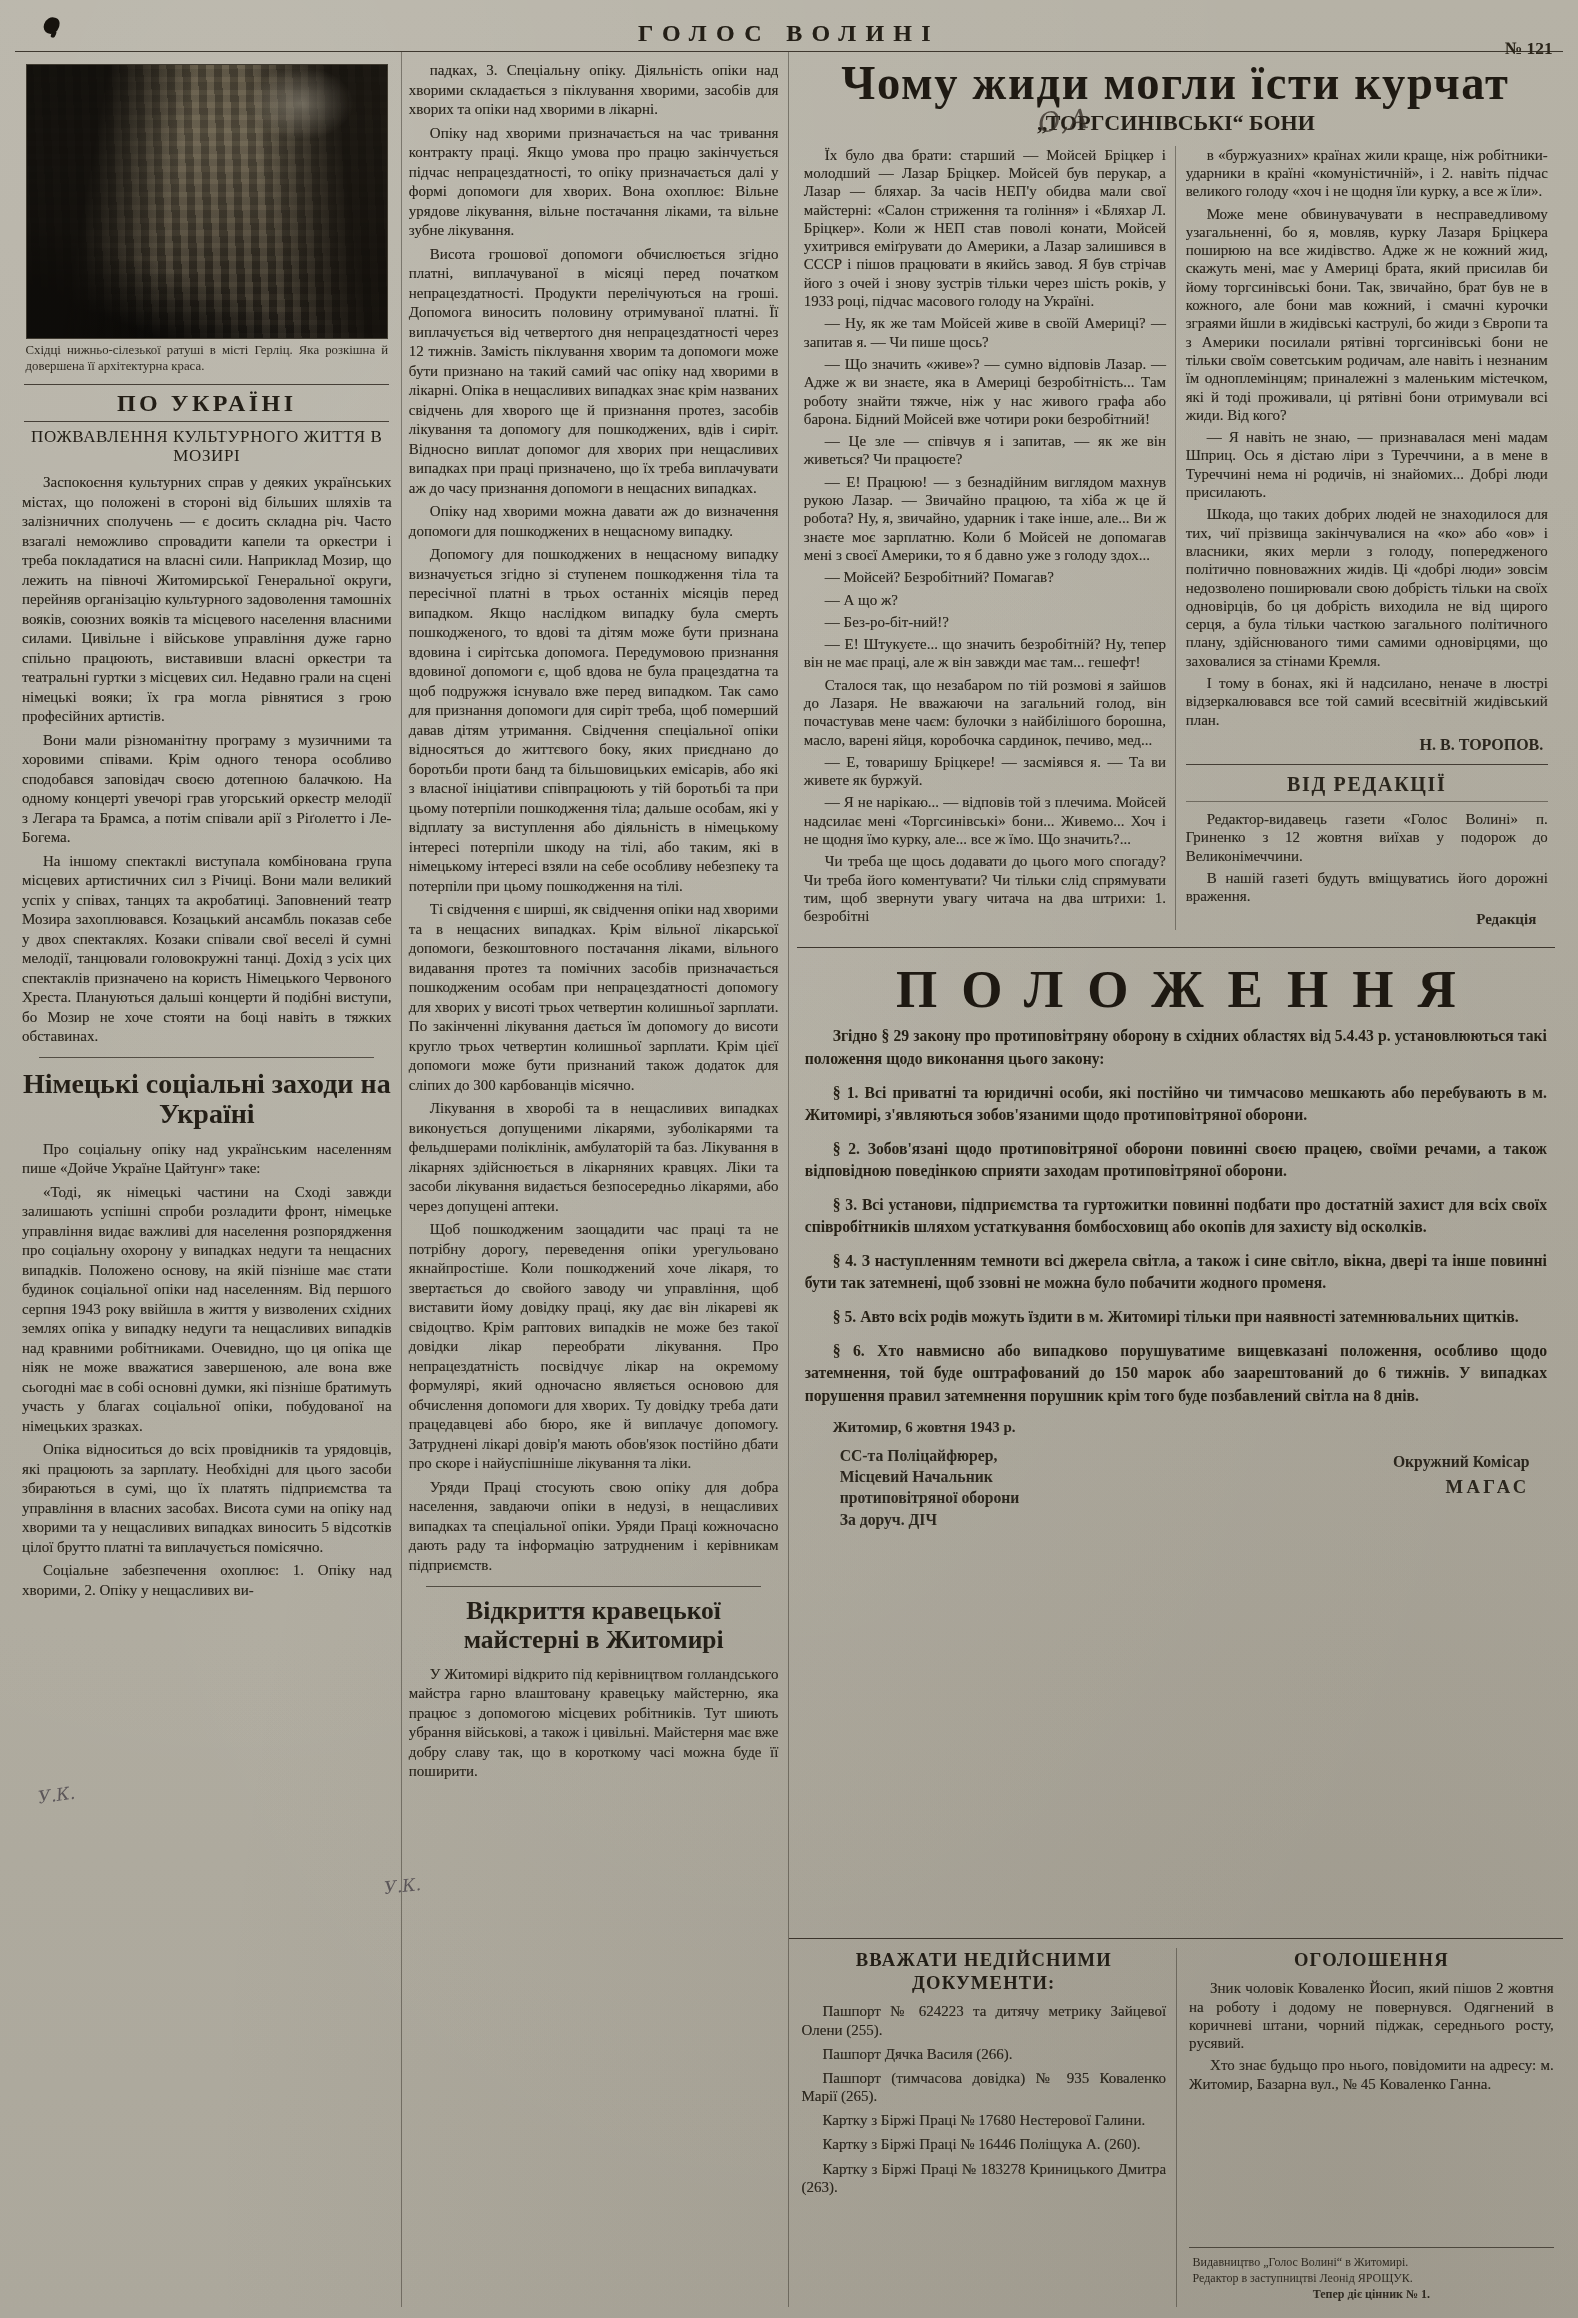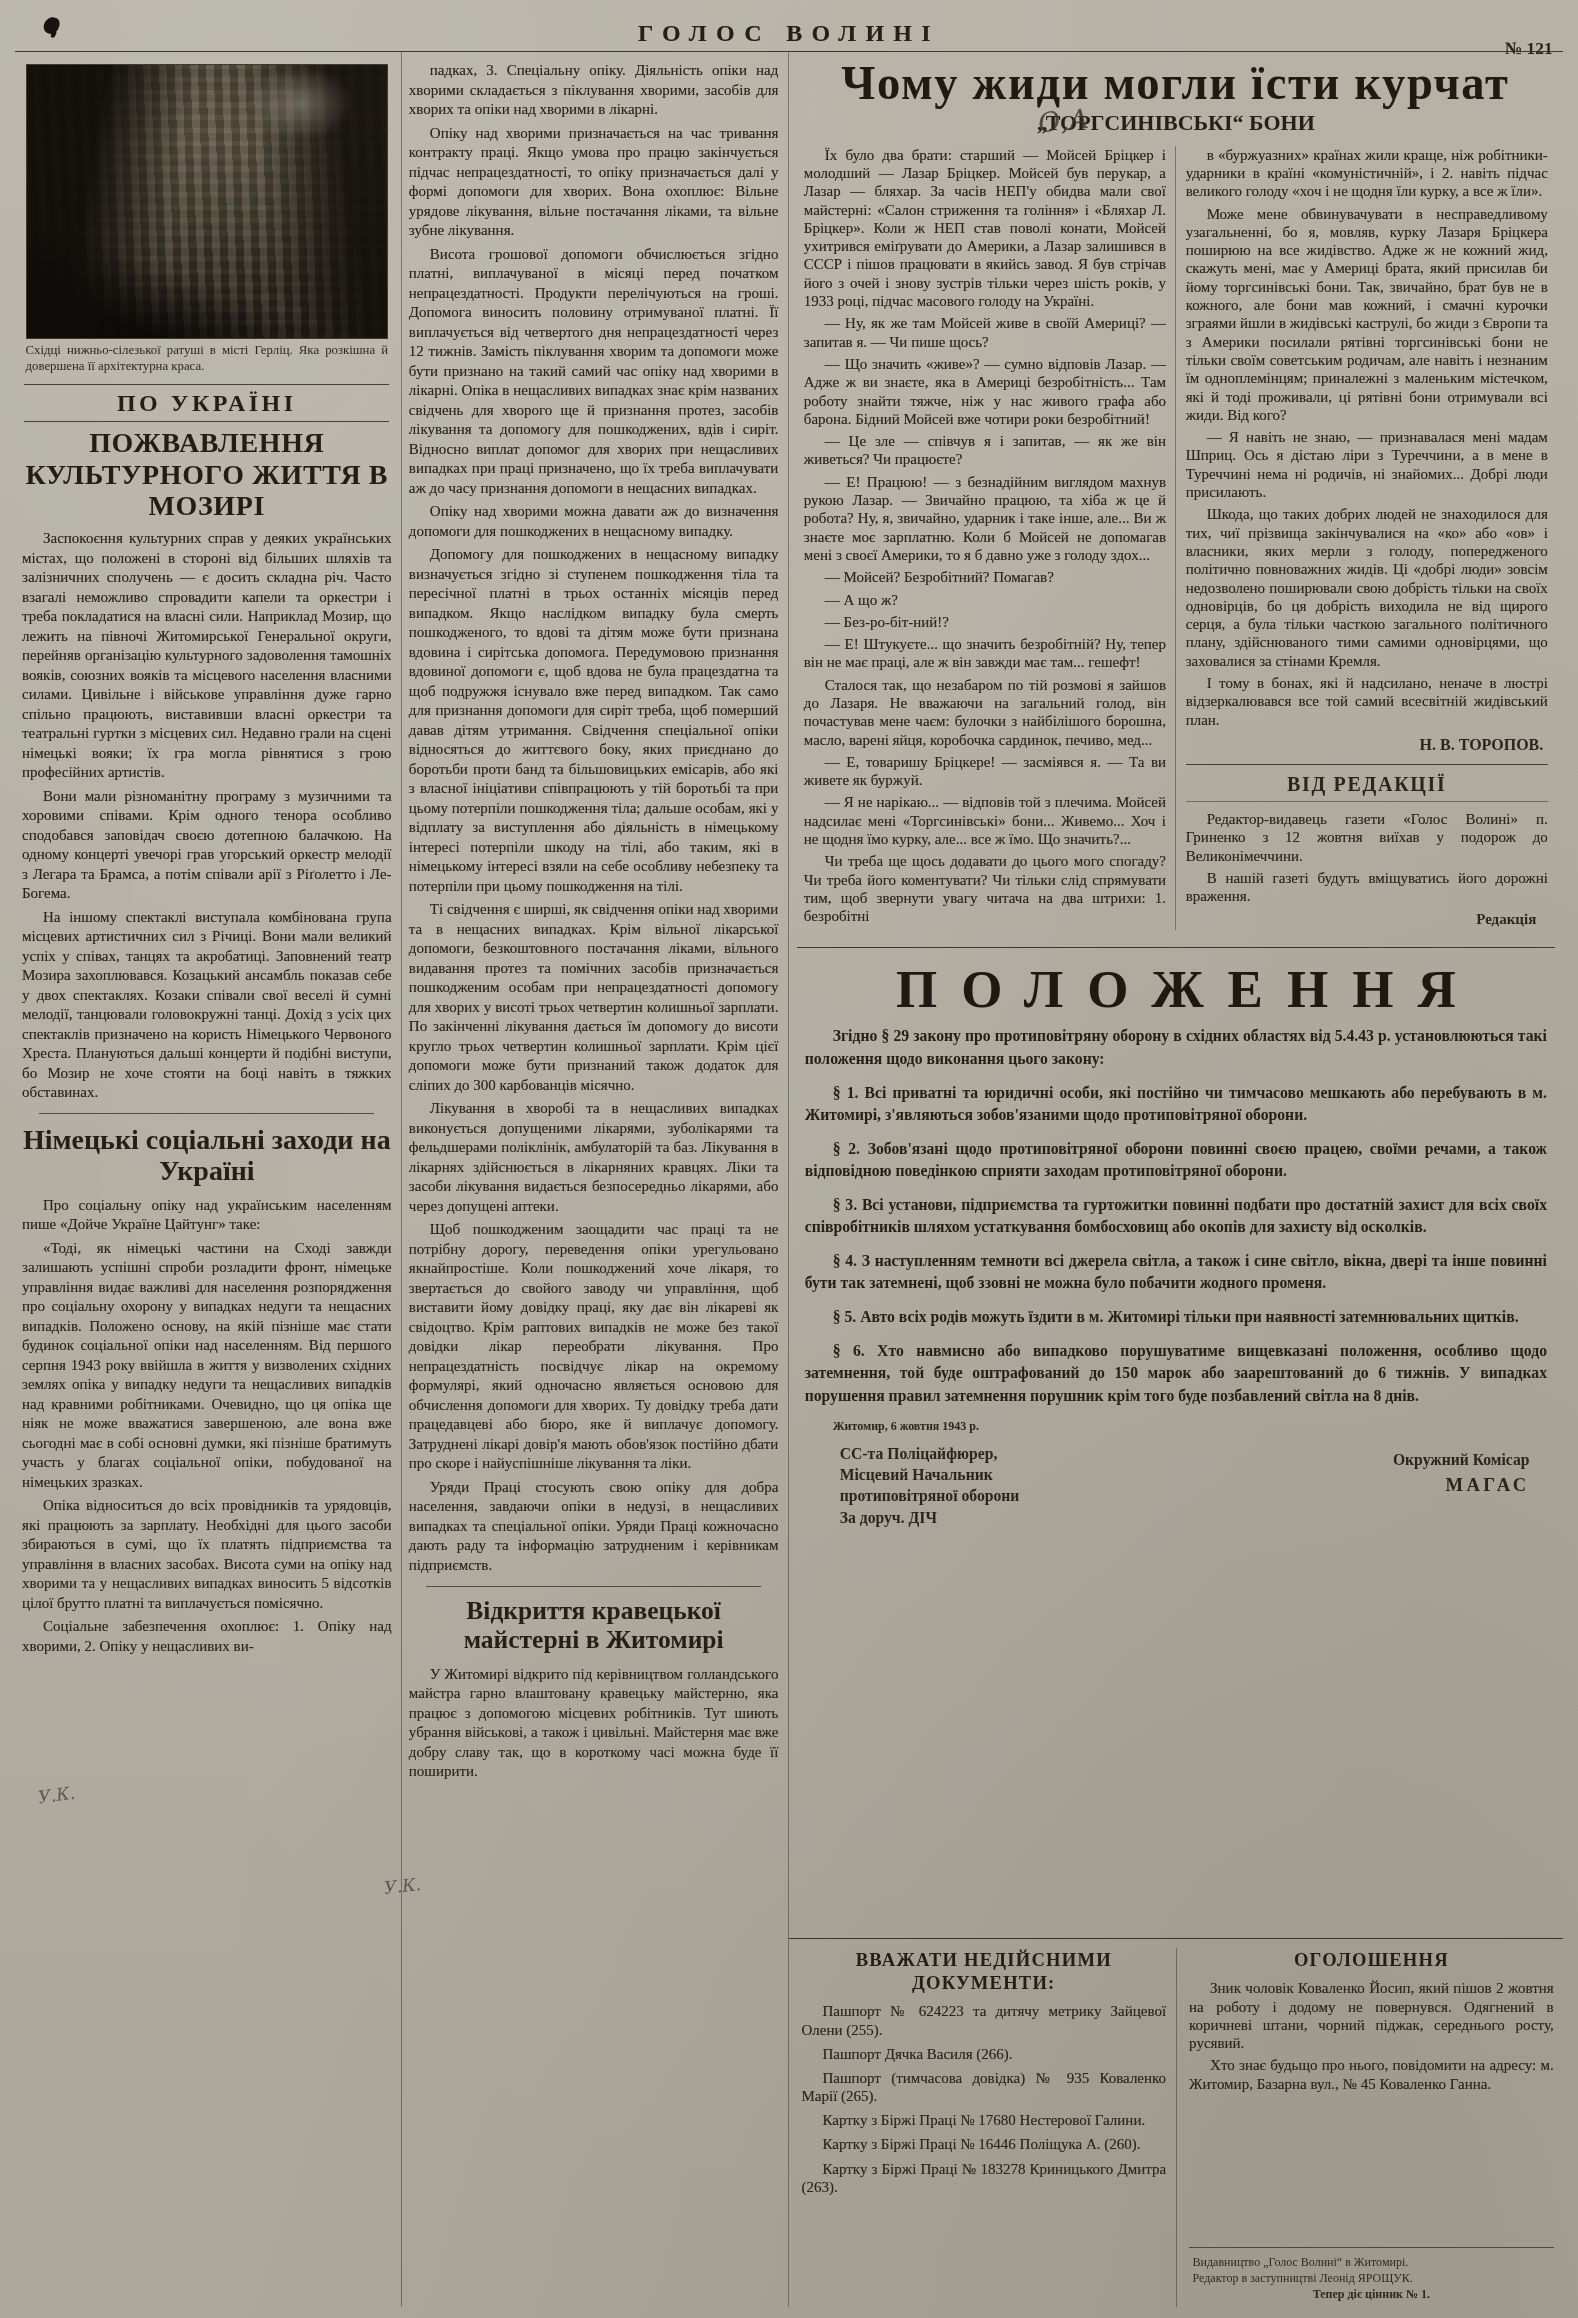--- a/index.html
+++ b/index.html
@@ -65,21 +65,21 @@
       linear-gradient(175deg, #574f3e 0%, #6d6552 28%, #4d4638 55%, #242019 80%, #161310 100%);
   }
   .caption { font-size:12.8px; line-height:1.25; margin-top:4.6px; text-align:justify; color:#2e2920; }
   
   .kicker {
     margin:9.3px 2.3px 5.8px 2.3px; padding:4.6px 0 3.5px 0; text-align:center;
     font-size:24px; font-weight:bold; letter-spacing:3.5px; color:#231e16;
     border-top:1.7px solid rgba(40,33,25,0.8); border-bottom:1.2px solid rgba(40,33,25,0.8);
   }
   .mozyr-title {
-    margin:3.5px 0 8px 0; font-size:28px; line-height:1.12; font-weight:bold;
+    margin:3.5px 0 8px 0; font-size:17px; line-height:1.12; font-weight:normal;
     text-align:center; letter-spacing:0.6px; color:#221d15;
   }
   .rule { border:none; border-top:1.2px solid rgba(42,35,27,0.7); margin:10.4px 17.4px; }
   .social-title {
     margin:5.8px 0 9.3px 0; font-size:28px; line-height:1.1; font-weight:bold;
     text-align:center; color:#241f17;
   }
   .tailor-title {
     margin:8px 0 10.4px 0; font-size:25.5px; line-height:1.12; font-weight:bold;
     text-align:center; color:#241f17;
@@ -112,21 +112,21 @@
     letter-spacing:24px; text-indent:24px; color:#1e1912; line-height:1.0;
   }
   .decree-subtitle {
     max-width:667px; margin:0 auto 11.6px auto; text-align:center;
     font-size:20px; font-weight:bold; line-height:1.3; color:#221d15;
   }
   .decree p {
     font-size:15.7px; font-weight:bold; line-height:1.42; text-align:justify;
     text-indent:28px; margin:0 0 11.6px 0; color:#262015;
   }
-  .decree-date { font-size:12px; font-weight:bold; text-indent:28px; margin:3.5px 0 9.3px 0; }
+  .decree-date { font-size:15px; font-weight:bold; text-indent:28px; margin:3.5px 0 9.3px 0; }
   .decree-sigs { display:flex; justify-content:space-between; padding:0 17.4px 0 35px; }
   .sig-left div { font-size:15.7px; font-weight:bold; line-height:1.35; }
   .sig-right { text-align:right; padding-top:8px; }
   .sig-right .role { font-size:15.7px; font-weight:bold; }
   .sig-right .name { font-size:18.6px; font-weight:bold; letter-spacing:3.5px; margin-top:4.6px; }
   
   .bottom-row {
     margin-top:auto; display:flex; border-top:1.7px solid rgba(40,33,25,0.85);
     padding-top:9.3px; min-height:359px;
   }

